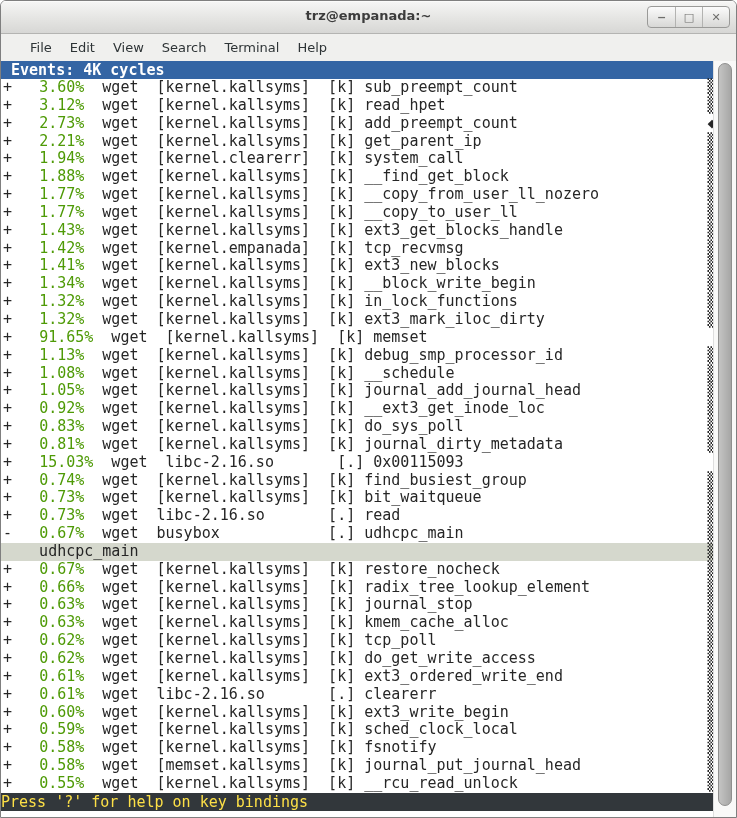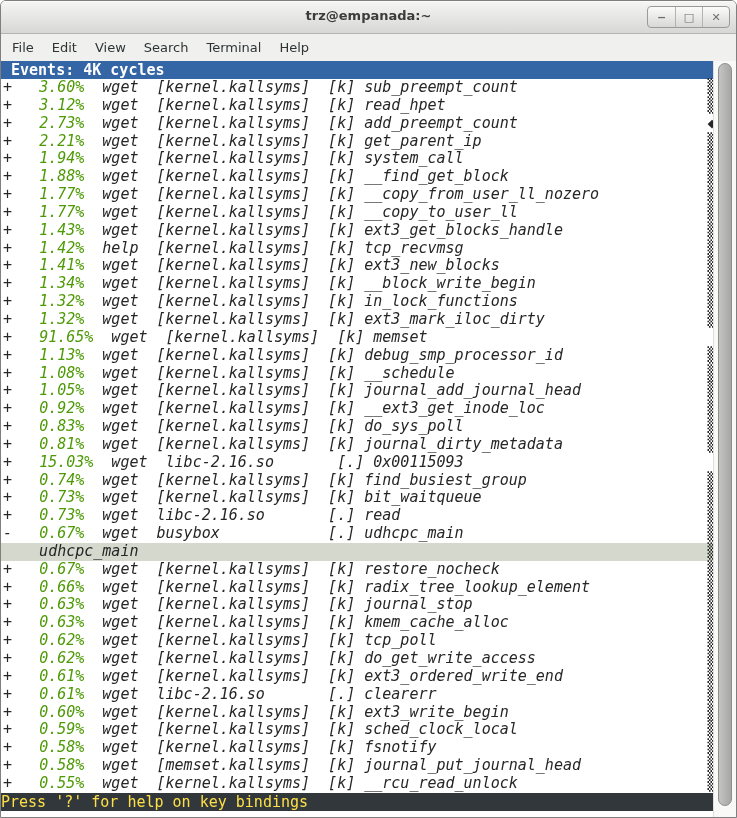--- a/index.html
+++ b/index.html
@@ -28,38 +28,38 @@
   }
   .winbtn{
     width:27px;height:100%;display:flex;align-items:center;justify-content:center;
     color:#6e6e6c;font-size:11px;font-weight:bold;
     border-left:1px solid #b3b3b1;cursor:default;
   }
   .winbtn:first-child{border-left:none;}
   
   .menubar{
     position:absolute;top:33px;left:0;right:0;height:27px;
-    background:#f0f0ee;display:flex;align-items:stretch;padding-left:2px;
+    background:#f0f0ee;display:flex;align-items:stretch;padding-left:20px;
   }
   .menu-item{
     padding:0 9px;line-height:27px;font-size:13px;color:#2e3436;
   }
   
   .terminal{
     position:absolute;top:60px;left:0;width:714px;bottom:0;
     background:#ffffff;
     font-family:"DejaVu Sans Mono","Liberation Mono",monospace;
     font-size:15px;color:#262626;
   }
   .tui-header{
     height:18px;line-height:18px;background:var(--header-bg);
     color:#ffffff;font-weight:bold;padding-left:10px;white-space:pre;
   }
   .trow{
-    height:17.85px;line-height:17.85px;white-space:pre;padding-left:2px;font-style:italic;
+    height:17.85px;line-height:17.85px;white-space:pre;padding-left:2px;
   }
   .trow.sel{background:var(--selected-bg);}
   .pct{color:var(--percent);}
   .mark{color:#262626;}
   .tui-footer{
     height:18px;line-height:18px;background:var(--footer-bg);
     color:#fde047;padding-left:0;white-space:pre;
   }
   
   .scrollbar{
@@ -101,26 +101,26 @@
     <span class="menu-item">Help</span>
   </div>
 
   <div class="terminal">
     <div class="tui-header">Events: 4K cycles</div>
     <div>
         <div class="trow"><span class="txt">+   </span><span class="pct">3.60%</span><span class="txt">  wget  [kernel.kallsyms]  [k] sub_preempt_count</span><span class="txt">                     </span><span class="mark">▒</span></div>
         <div class="trow"><span class="txt">+   </span><span class="pct">3.12%</span><span class="txt">  wget  [kernel.kallsyms]  [k] read_hpet</span><span class="txt">                             </span><span class="mark">▒</span></div>
         <div class="trow"><span class="txt">+   </span><span class="pct">2.73%</span><span class="txt">  wget  [kernel.kallsyms]  [k] add_preempt_count</span><span class="txt">                     </span><span class="mark">◆</span></div>
         <div class="trow"><span class="txt">+   </span><span class="pct">2.21%</span><span class="txt">  wget  [kernel.kallsyms]  [k] get_parent_ip</span><span class="txt">                         </span><span class="mark">▒</span></div>
-        <div class="trow"><span class="txt">+   </span><span class="pct">1.94%</span><span class="txt">  wget  [kernel.kallsyms]  [k] system_call</span><span class="txt">                           </span><span class="mark">▒</span></div>
+        <div class="trow"><span class="txt">+   </span><span class="pct">1.94%</span><span class="txt">  wget  [kernel.clearerr]  [k] system_call</span><span class="txt">                           </span><span class="mark">▒</span></div>
         <div class="trow"><span class="txt">+   </span><span class="pct">1.88%</span><span class="txt">  wget  [kernel.kallsyms]  [k] __find_get_block</span><span class="txt">                      </span><span class="mark">▒</span></div>
         <div class="trow"><span class="txt">+   </span><span class="pct">1.77%</span><span class="txt">  wget  [kernel.kallsyms]  [k] __copy_from_user_ll_nozero</span><span class="txt">            </span><span class="mark">▒</span></div>
         <div class="trow"><span class="txt">+   </span><span class="pct">1.77%</span><span class="txt">  wget  [kernel.kallsyms]  [k] __copy_to_user_ll</span><span class="txt">                     </span><span class="mark">▒</span></div>
         <div class="trow"><span class="txt">+   </span><span class="pct">1.43%</span><span class="txt">  wget  [kernel.kallsyms]  [k] ext3_get_blocks_handle</span><span class="txt">                </span><span class="mark">▒</span></div>
-        <div class="trow"><span class="txt">+   </span><span class="pct">1.42%</span><span class="txt">  help  [kernel.kallsyms]  [k] tcp_recvmsg</span><span class="txt">                           </span><span class="mark">▒</span></div>
+        <div class="trow"><span class="txt">+   </span><span class="pct">1.42%</span><span class="txt">  wget  [kernel.empanada]  [k] tcp_recvmsg</span><span class="txt">                           </span><span class="mark">▒</span></div>
         <div class="trow"><span class="txt">+   </span><span class="pct">1.41%</span><span class="txt">  wget  [kernel.kallsyms]  [k] ext3_new_blocks</span><span class="txt">                       </span><span class="mark">▒</span></div>
         <div class="trow"><span class="txt">+   </span><span class="pct">1.34%</span><span class="txt">  wget  [kernel.kallsyms]  [k] __block_write_begin</span><span class="txt">                   </span><span class="mark">▒</span></div>
         <div class="trow"><span class="txt">+   </span><span class="pct">1.32%</span><span class="txt">  wget  [kernel.kallsyms]  [k] in_lock_functions</span><span class="txt">                     </span><span class="mark">▒</span></div>
         <div class="trow"><span class="txt">+   </span><span class="pct">1.32%</span><span class="txt">  wget  [kernel.kallsyms]  [k] ext3_mark_iloc_dirty</span><span class="txt">                  </span><span class="mark">▒</span></div>
         <div class="trow"><span class="txt">+   </span><span class="pct">91.65%</span><span class="txt">  wget  [kernel.kallsyms]  [k] memset</span><span class="txt">                                </span><span class="mark">▒</span></div>
         <div class="trow"><span class="txt">+   </span><span class="pct">1.13%</span><span class="txt">  wget  [kernel.kallsyms]  [k] debug_smp_processor_id</span><span class="txt">                </span><span class="mark">▒</span></div>
         <div class="trow"><span class="txt">+   </span><span class="pct">1.08%</span><span class="txt">  wget  [kernel.kallsyms]  [k] __schedule</span><span class="txt">                            </span><span class="mark">▒</span></div>
         <div class="trow"><span class="txt">+   </span><span class="pct">1.05%</span><span class="txt">  wget  [kernel.kallsyms]  [k] journal_add_journal_head</span><span class="txt">              </span><span class="mark">▒</span></div>
         <div class="trow"><span class="txt">+   </span><span class="pct">0.92%</span><span class="txt">  wget  [kernel.kallsyms]  [k] __ext3_get_inode_loc</span><span class="txt">                  </span><span class="mark">▒</span></div>
         <div class="trow"><span class="txt">+   </span><span class="pct">0.83%</span><span class="txt">  wget  [kernel.kallsyms]  [k] do_sys_poll</span><span class="txt">                           </span><span class="mark">▒</span></div>

